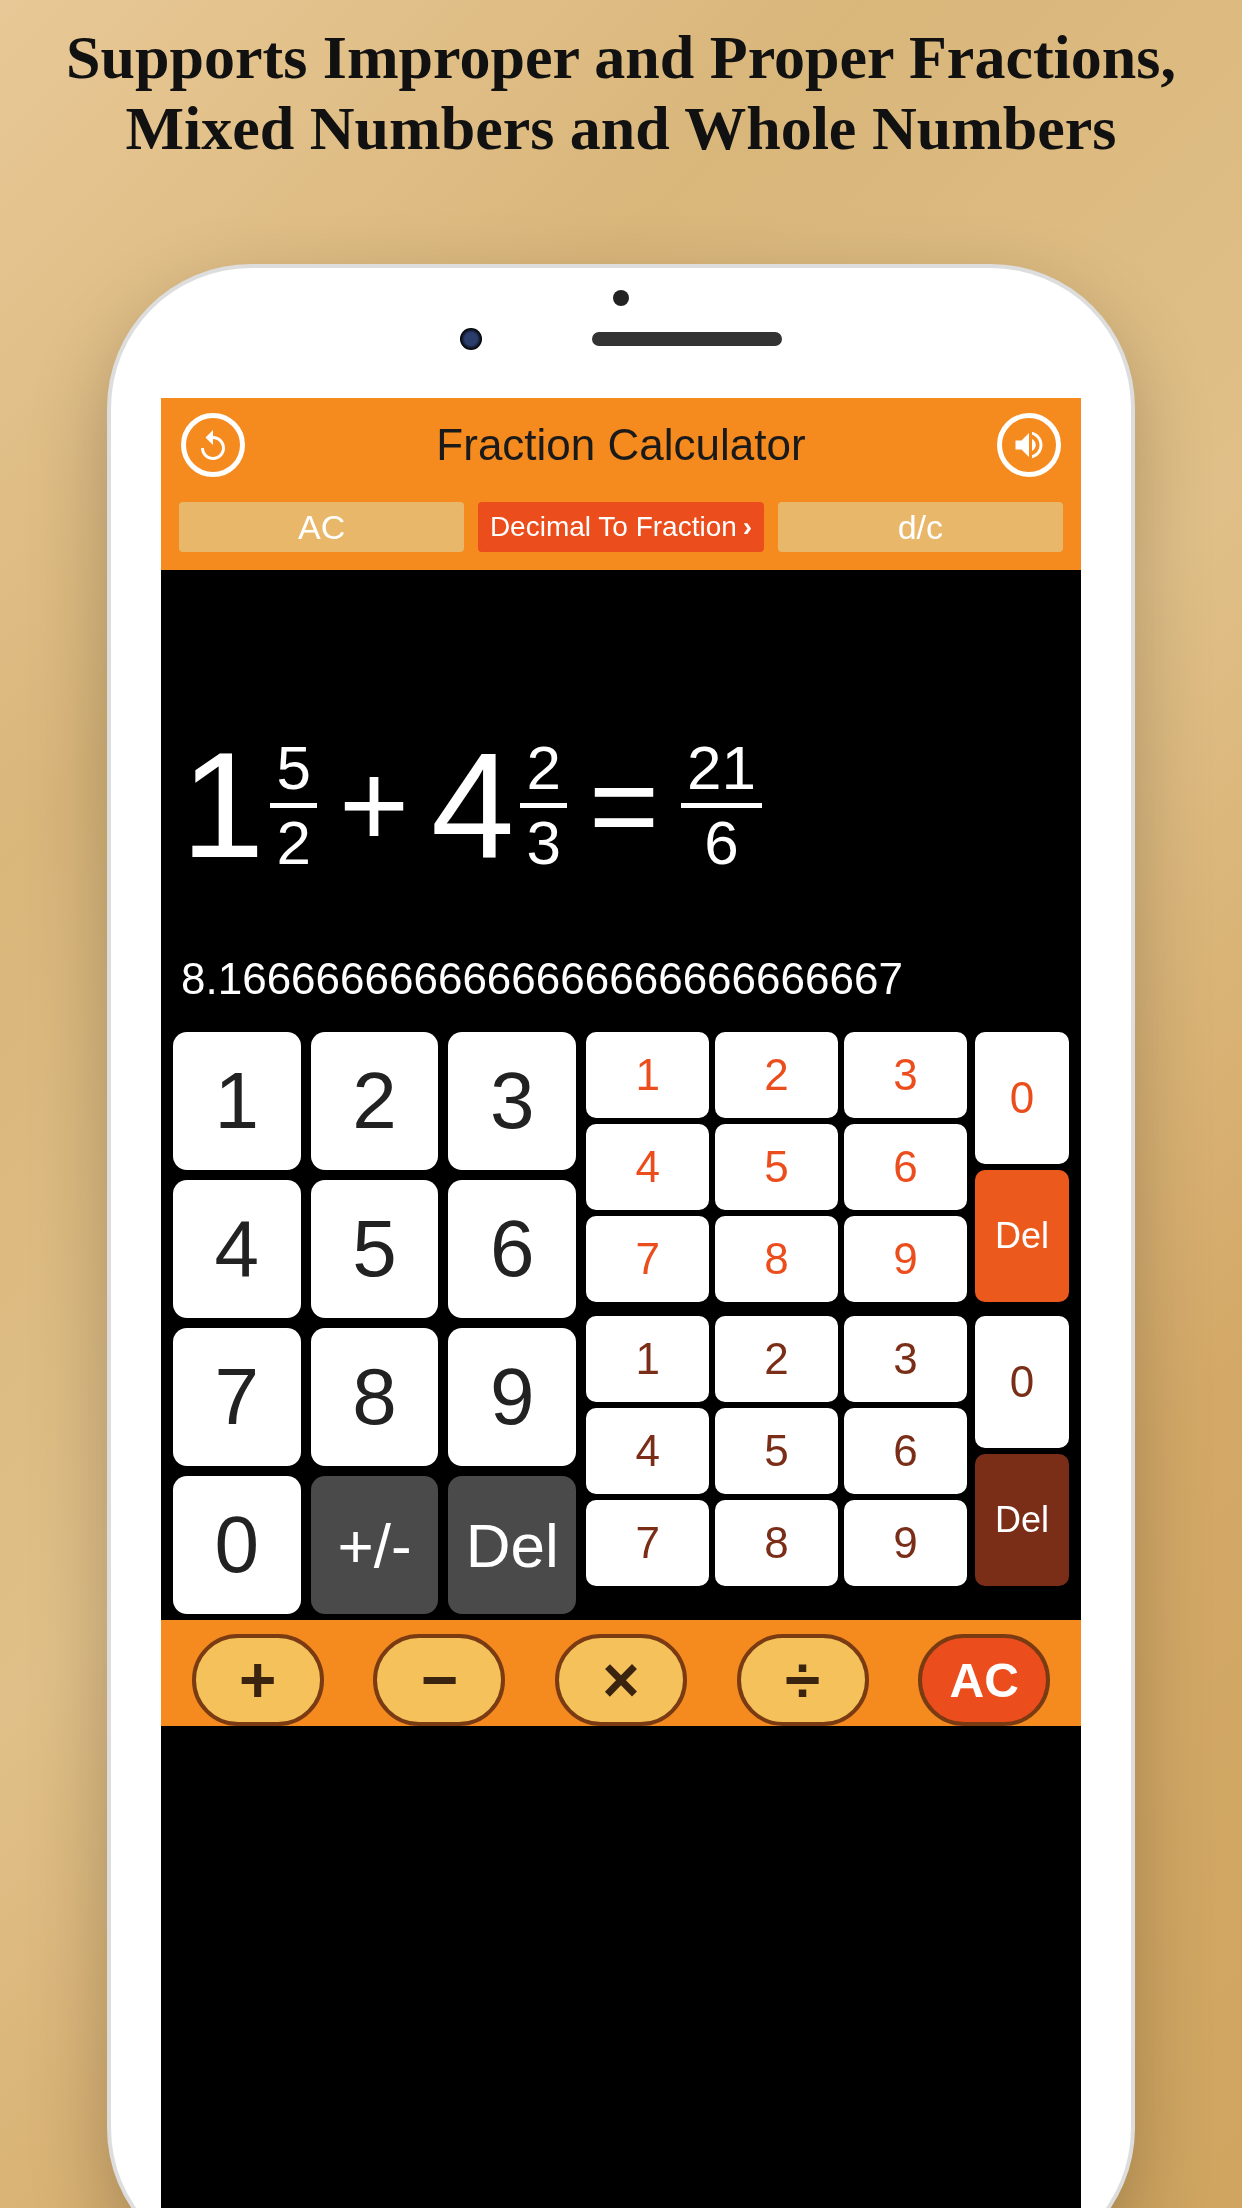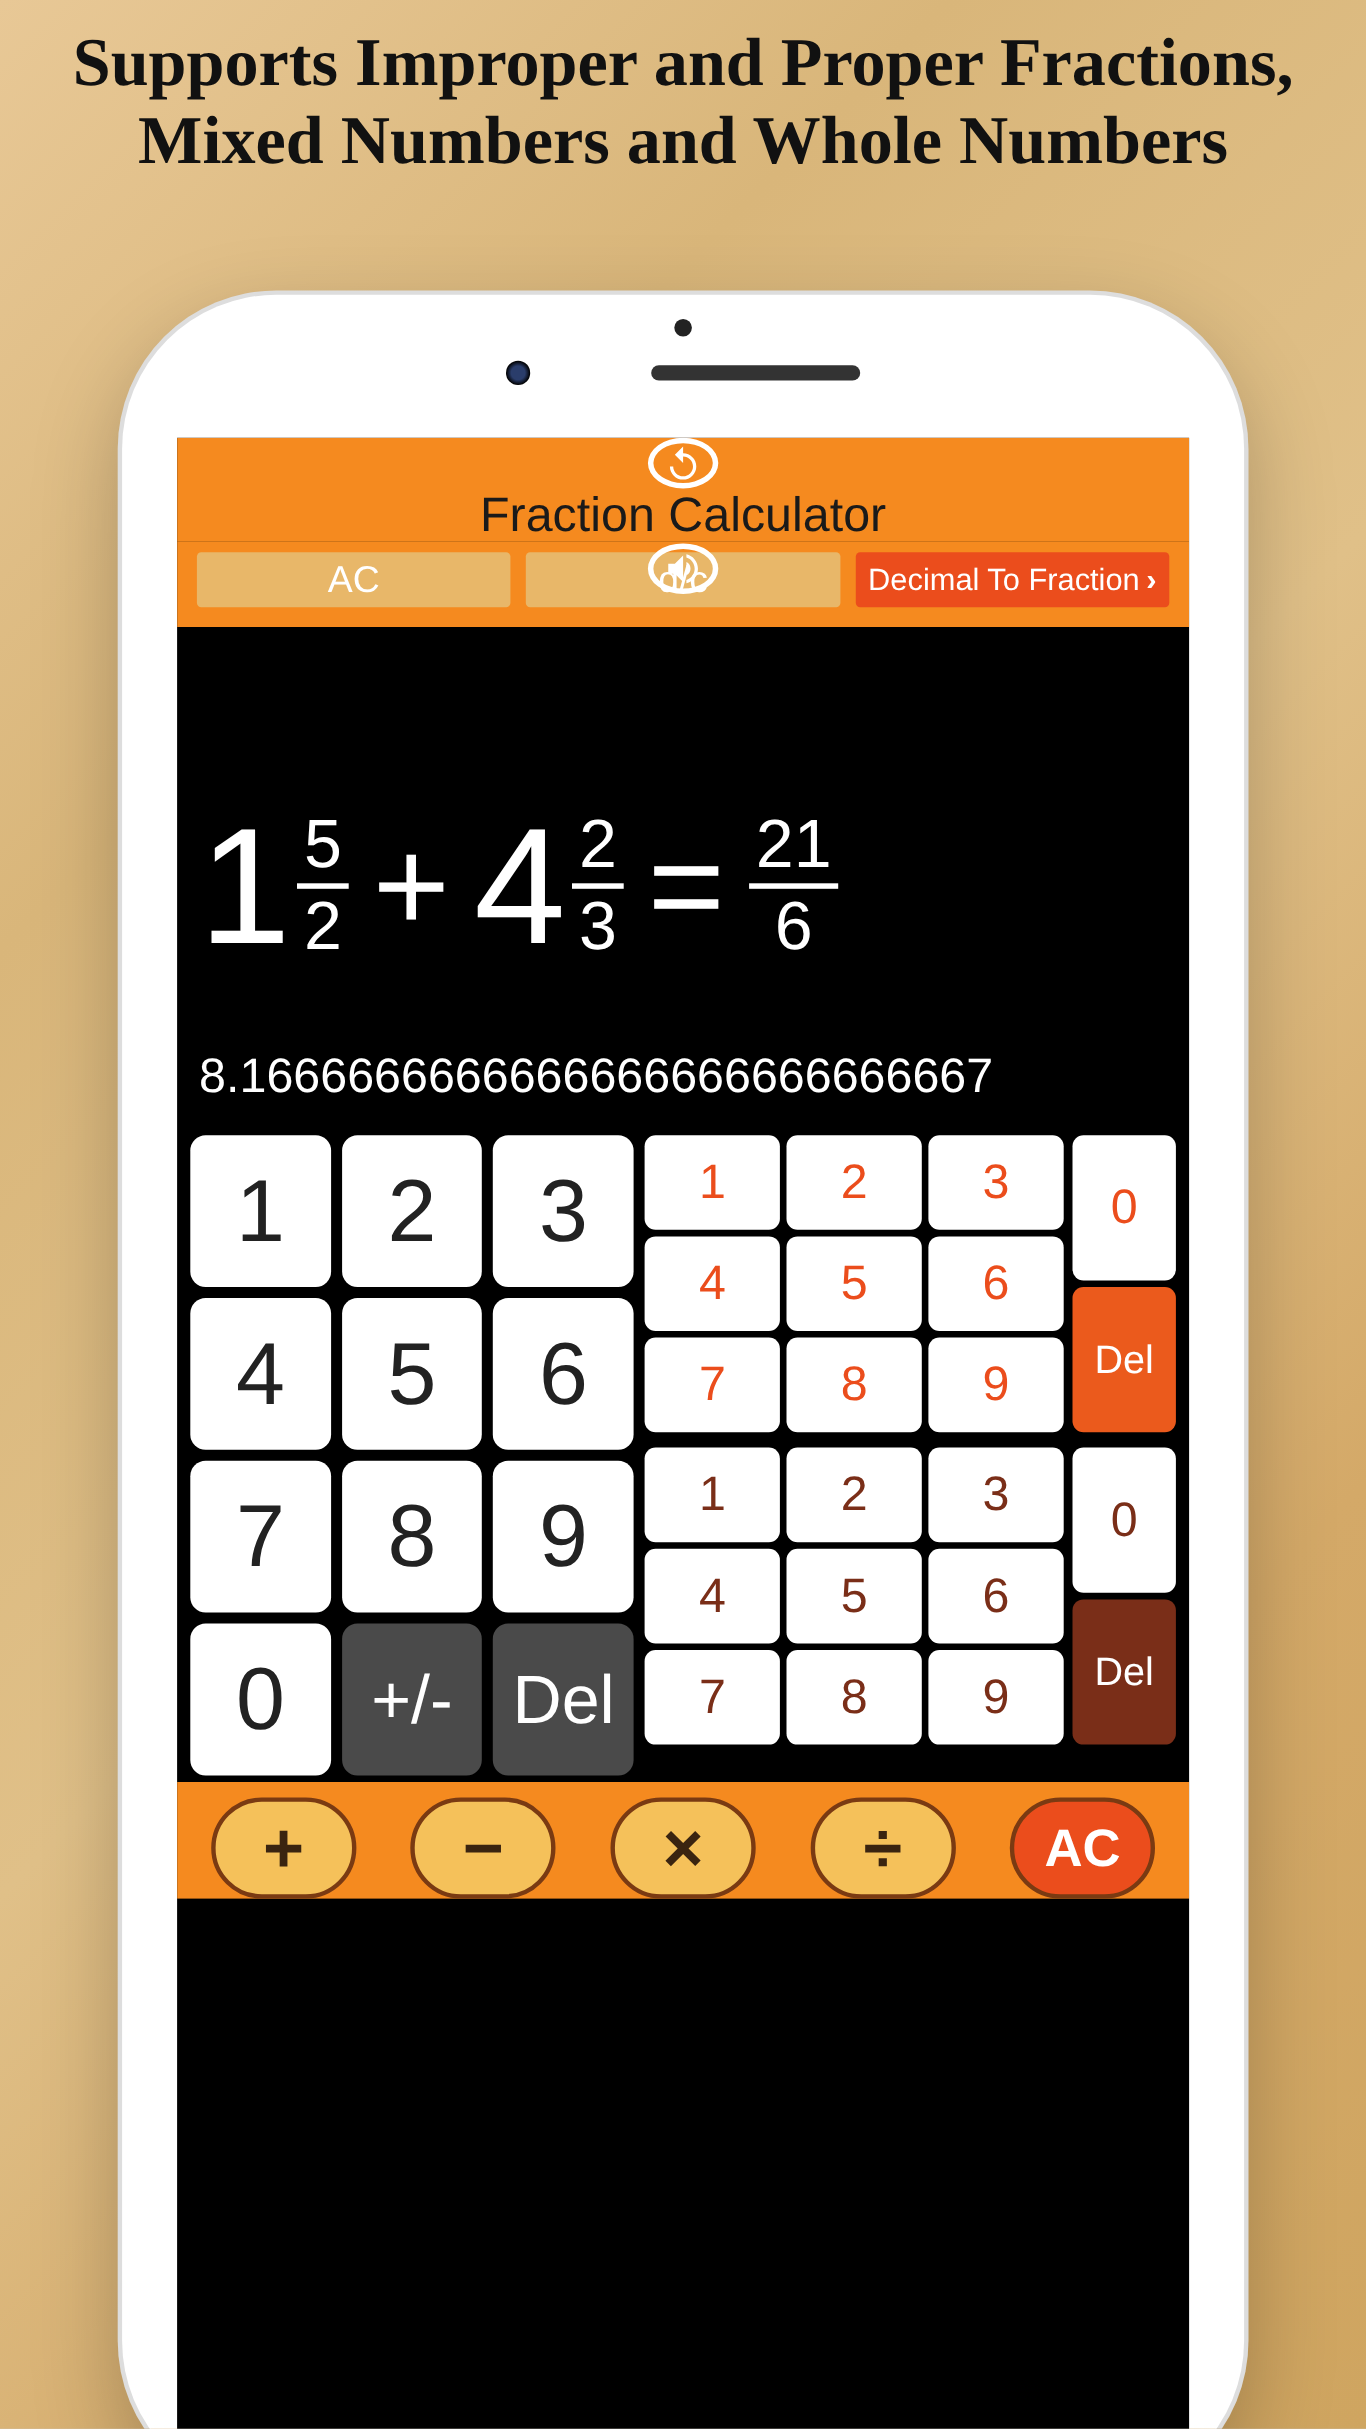--- a/index.html
+++ b/index.html
@@ -46,21 +46,20 @@
   background: #000;
   overflow: hidden;
 }
 .header {
   height: 94px;
   background: #f58a1f;
   display: flex;
   align-items: center;
   padding: 0 20px;
   position: relative;
-  flex-direction: column;
 }
 .header-title {
   flex: 1;
   text-align: center;
   font-size: 44px;
   color: #1a1a1a;
 }
 .icon-btn {
   width: 64px; height: 64px;
   border: 5px solid #fff;
@@ -202,25 +201,25 @@
       <div class="header-title">Fraction Calculator</div>
       <div class="icon-btn">
         <svg viewBox="0 0 24 24">
             <path d="M3 9v6h4l5 5V4L7 9H3zm13.5 3c0-1.8-1-3.3-2.5-4v8c1.5-.7 2.5-2.2 2.5-4zM14 3.2v2c2.9.9 5 3.5 5 6.8s-2.1 5.9-5 6.8v2c4-0.9 7-4.5 7-8.8s-3-7.9-7-8.8z"></path>
           </svg>
       </div>
     </div>
 
     <div class="sub-toolbar">
       <div class="sub-btn light">AC</div>
-      <div class="sub-btn light">d/c</div>
       <div class="sub-btn red">
         <span>Decimal To Fraction</span>
         <span class="chevron">›</span>
       </div>
+      <div class="sub-btn light">d/c</div>
     </div>
 
     <div class="display">
       <div class="equation">
         <div class="mixed">
           <span class="whole">1</span>
           <div class="frac">
             <span class="n">5</span>
             <span class="d">2</span>
           </div>

